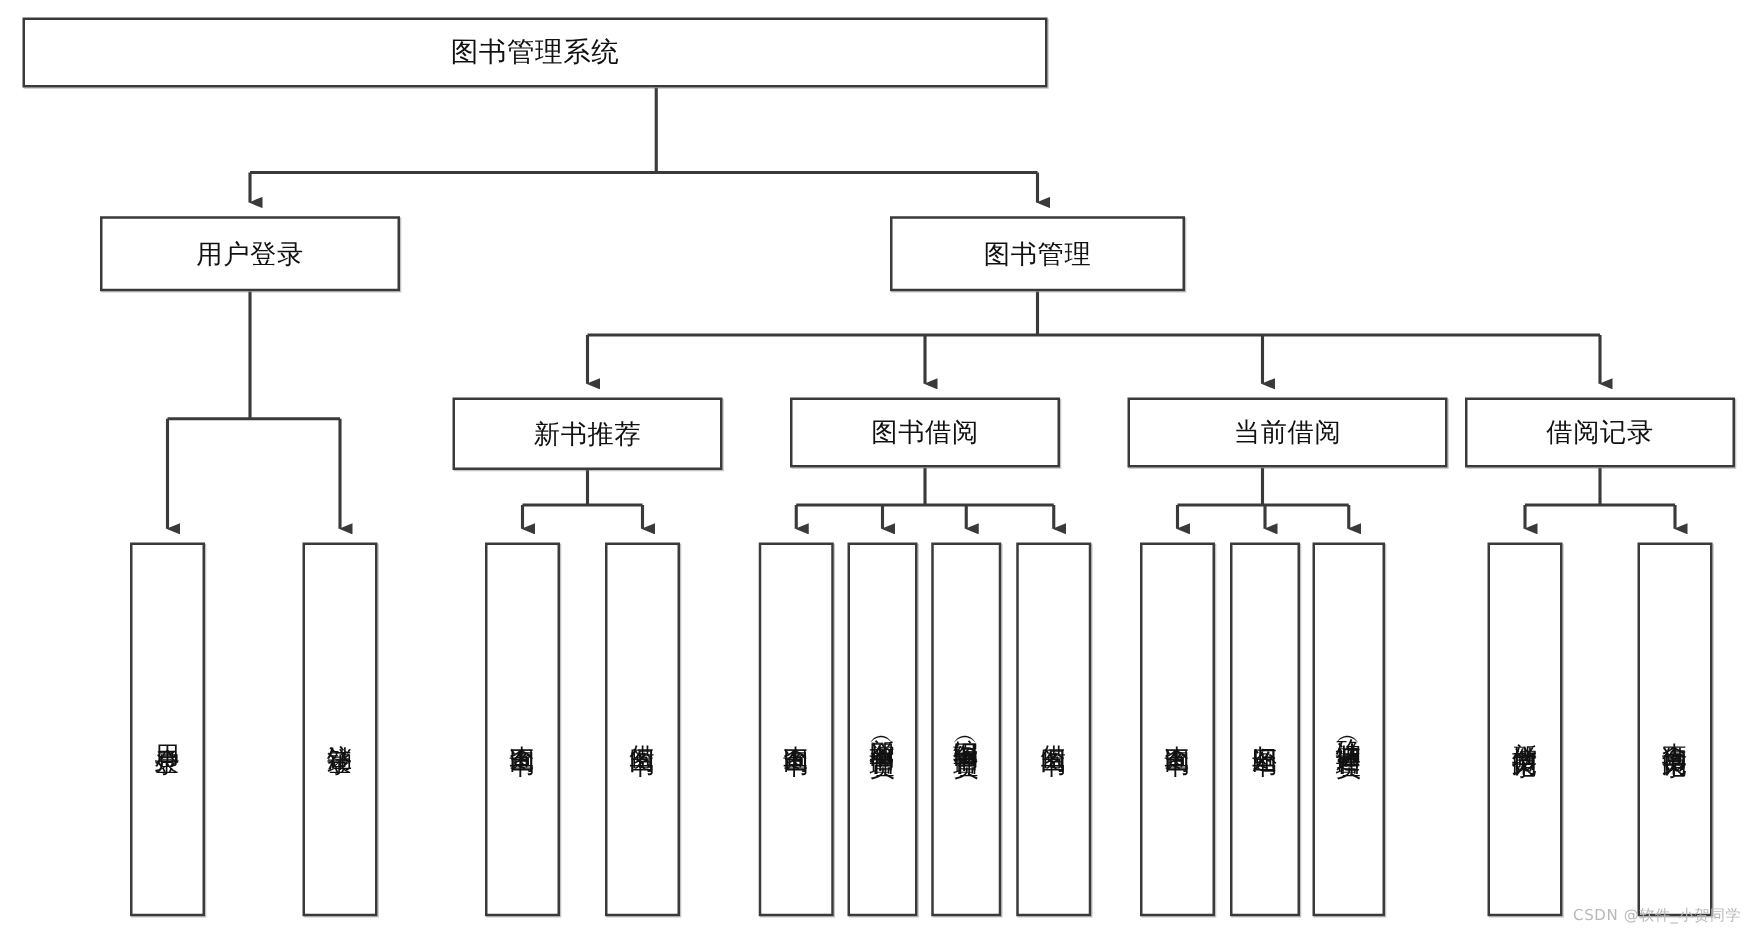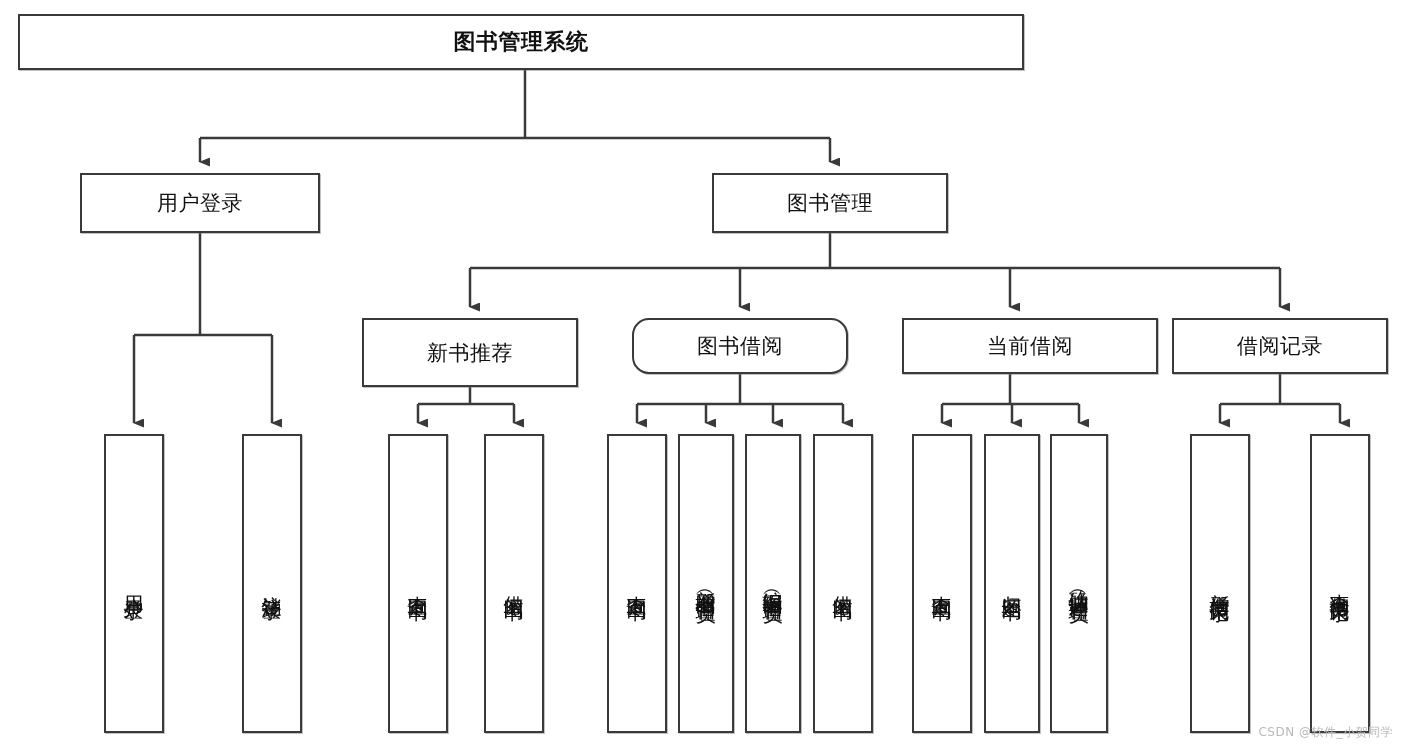--- a/index.html
+++ b/index.html
@@ -111,33 +111,33 @@
         <path d="M942,404 L942,423" marker-end="url(#arrowhead)"></path>
         <path d="M1012,404 L1012,423" marker-end="url(#arrowhead)"></path>
         <path d="M1079,404 L1079,423" marker-end="url(#arrowhead)"></path>
         <path d="M1280,374 L1280,404"></path>
         <path d="M1220,404 L1340,404"></path>
         <path d="M1220,404 L1220,423" marker-end="url(#arrowhead)"></path>
         <path d="M1340,404 L1340,423" marker-end="url(#arrowhead)"></path>
       </g>
   </svg>
   <div id="nodes-layer">
-      <div class="node-box root-box" style="left: 18px; top: 14px; width: 1006px; height: 56px; font-weight: bold;">
+      <div class="node-box root-box" style="left: 18px; top: 14px; width: 820px; height: 56px;">
         <div class="node-label-h">图书管理系统</div>
       </div>
       <div class="node-box" style="left: 80px; top: 173px; width: 240px; height: 60px;">
         <div class="node-label-h">用户登录</div>
       </div>
       <div class="node-box" style="left: 712px; top: 173px; width: 236px; height: 60px;">
         <div class="node-label-h">图书管理</div>
       </div>
-      <div class="node-box" style="left: 362px; top: 318px; width: 216px; height: 69px;">
+      <div class="node-box" style="left: 362px; top: 318px; width: 216px; height: 58px;">
         <div class="node-label-h">新书推荐</div>
       </div>
-      <div class="node-box" style="left: 632px; top: 318px; width: 216px; height: 56px; border-radius: 17px;">
+      <div class="node-box" style="left: 632px; top: 318px; width: 216px; height: 56px;">
         <div class="node-label-h">图书借阅</div>
       </div>
       <div class="node-box" style="left: 902px; top: 318px; width: 256px; height: 56px;">
         <div class="node-label-h">当前借阅</div>
       </div>
       <div class="node-box" style="left: 1172px; top: 318px; width: 216px; height: 56px; font-family: Liberation Serif, serif;">
         <div class="node-label-h">借阅记录</div>
       </div>
       <div class="node-box" style="left: 104px; top: 434px; width: 60px; height: 299px;">
         <div class="node-label-v">用户登录</div>

